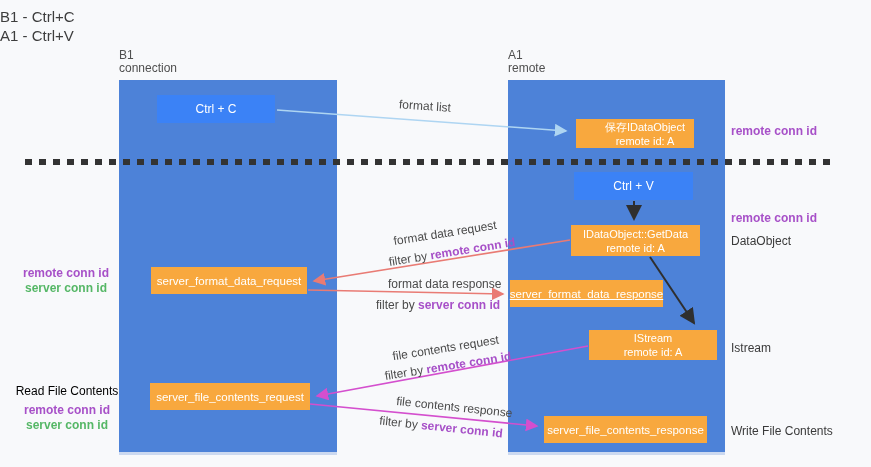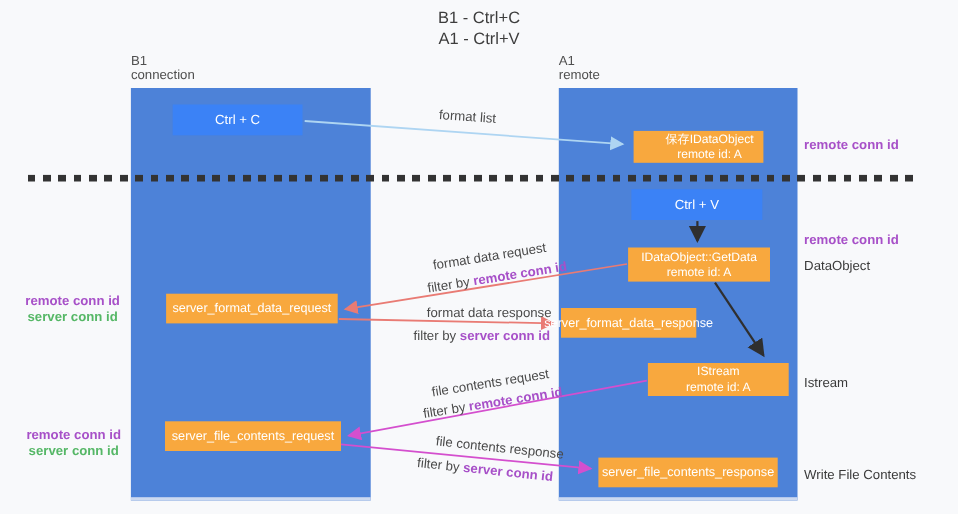--- a/index.html
+++ b/index.html
@@ -2,21 +2,21 @@
 <html><head>
 <meta charset="utf-8">
 <style>
   * { margin: 0; padding: 0; box-sizing: border-box; }
   html, body { background: #f8f9fb; }
   .canvas {
     position: relative; width: 871px; height: 467px;
     background: #f8f9fb; overflow: hidden;
     font-family: "Liberation Sans", sans-serif;
   }
-  .title { position: absolute; left: 0; top: 7px; width: 871px; text-align: center;
+  .title { position: absolute; left: 0; top: 7px; width: 871px; 
            font-size: 15px; color: #3d3d3d; line-height: 19px; }
   .lane-header { position: absolute; top: 49px; text-align: left; font-size: 12px;
                  color: #4f4f4f; line-height: 13px; }
   .lane { position: absolute; top: 80px; height: 375px; background: #4d82d8;
           border-bottom: 3px solid #ccd9f0; }
   .lane-left  { left: 119px; width: 218px; }
   .lane-right { left: 508px; width: 217px; }
   .divider { position: absolute; left: 25px; top: 159px; width: 812px; height: 6px;
              background: repeating-linear-gradient(90deg, #333 0 7px, transparent 7px 14px); }
   .node { position: absolute; display: flex; flex-direction: column; align-items: center;
@@ -95,21 +95,21 @@
 
   <div class="node orange" style="left:571px; top:225px; width:129px; height:31px;">
     <div>IDataObject::GetData</div>
     <div>remote id: A</div>
   </div>
 
   <div class="node orange wide" style="left:151px; top:267px; width:156px; height:27px;">
     <div>server_format_data_request</div>
   </div>
 
-  <div class="node orange wide" style="left:510px; top:280px; width:123px; height:27px;">
+  <div class="node orange wide" style="left:510px; top:280px; width:153px; height:27px;text-decoration:underline;">
     <div>server_format_data_response</div>
   </div>
 
   <div class="node orange" style="left:589px; top:330px; width:128px; height:30px;">
     <div>IStream</div>
     <div>remote id: A</div>
   </div>
 
   <div class="node orange wide" style="left:150px; top:383px; width:160px; height:27px;">
     <div>server_file_contents_request</div>
@@ -137,17 +137,18 @@
   <div class="side-label purple" style="left:731px; top:211px;">remote conn id</div>
   <div class="side-label" style="left:731px; top:234px;">DataObject</div>
   <div class="side-label" style="left:731px; top:341px;">Istream</div>
   <div class="side-label" style="left:731px; top:424px;">Write File Contents</div>
 
   <div class="side-group" style="left:18px; top:266px; width:96px;">
     <div class="conn-purple">remote conn id</div>
     <div class="conn-green">server conn id</div>
   </div>
   <div class="side-group" style="left:12px; top:384px; width:110px;">
+    <div>Read File Contents</div>
     <div class="conn-purple" style="margin-top:4px;">remote conn id</div>
     <div class="conn-green">server conn id</div>
   </div>
 
 </div>
 
 </body></html>

